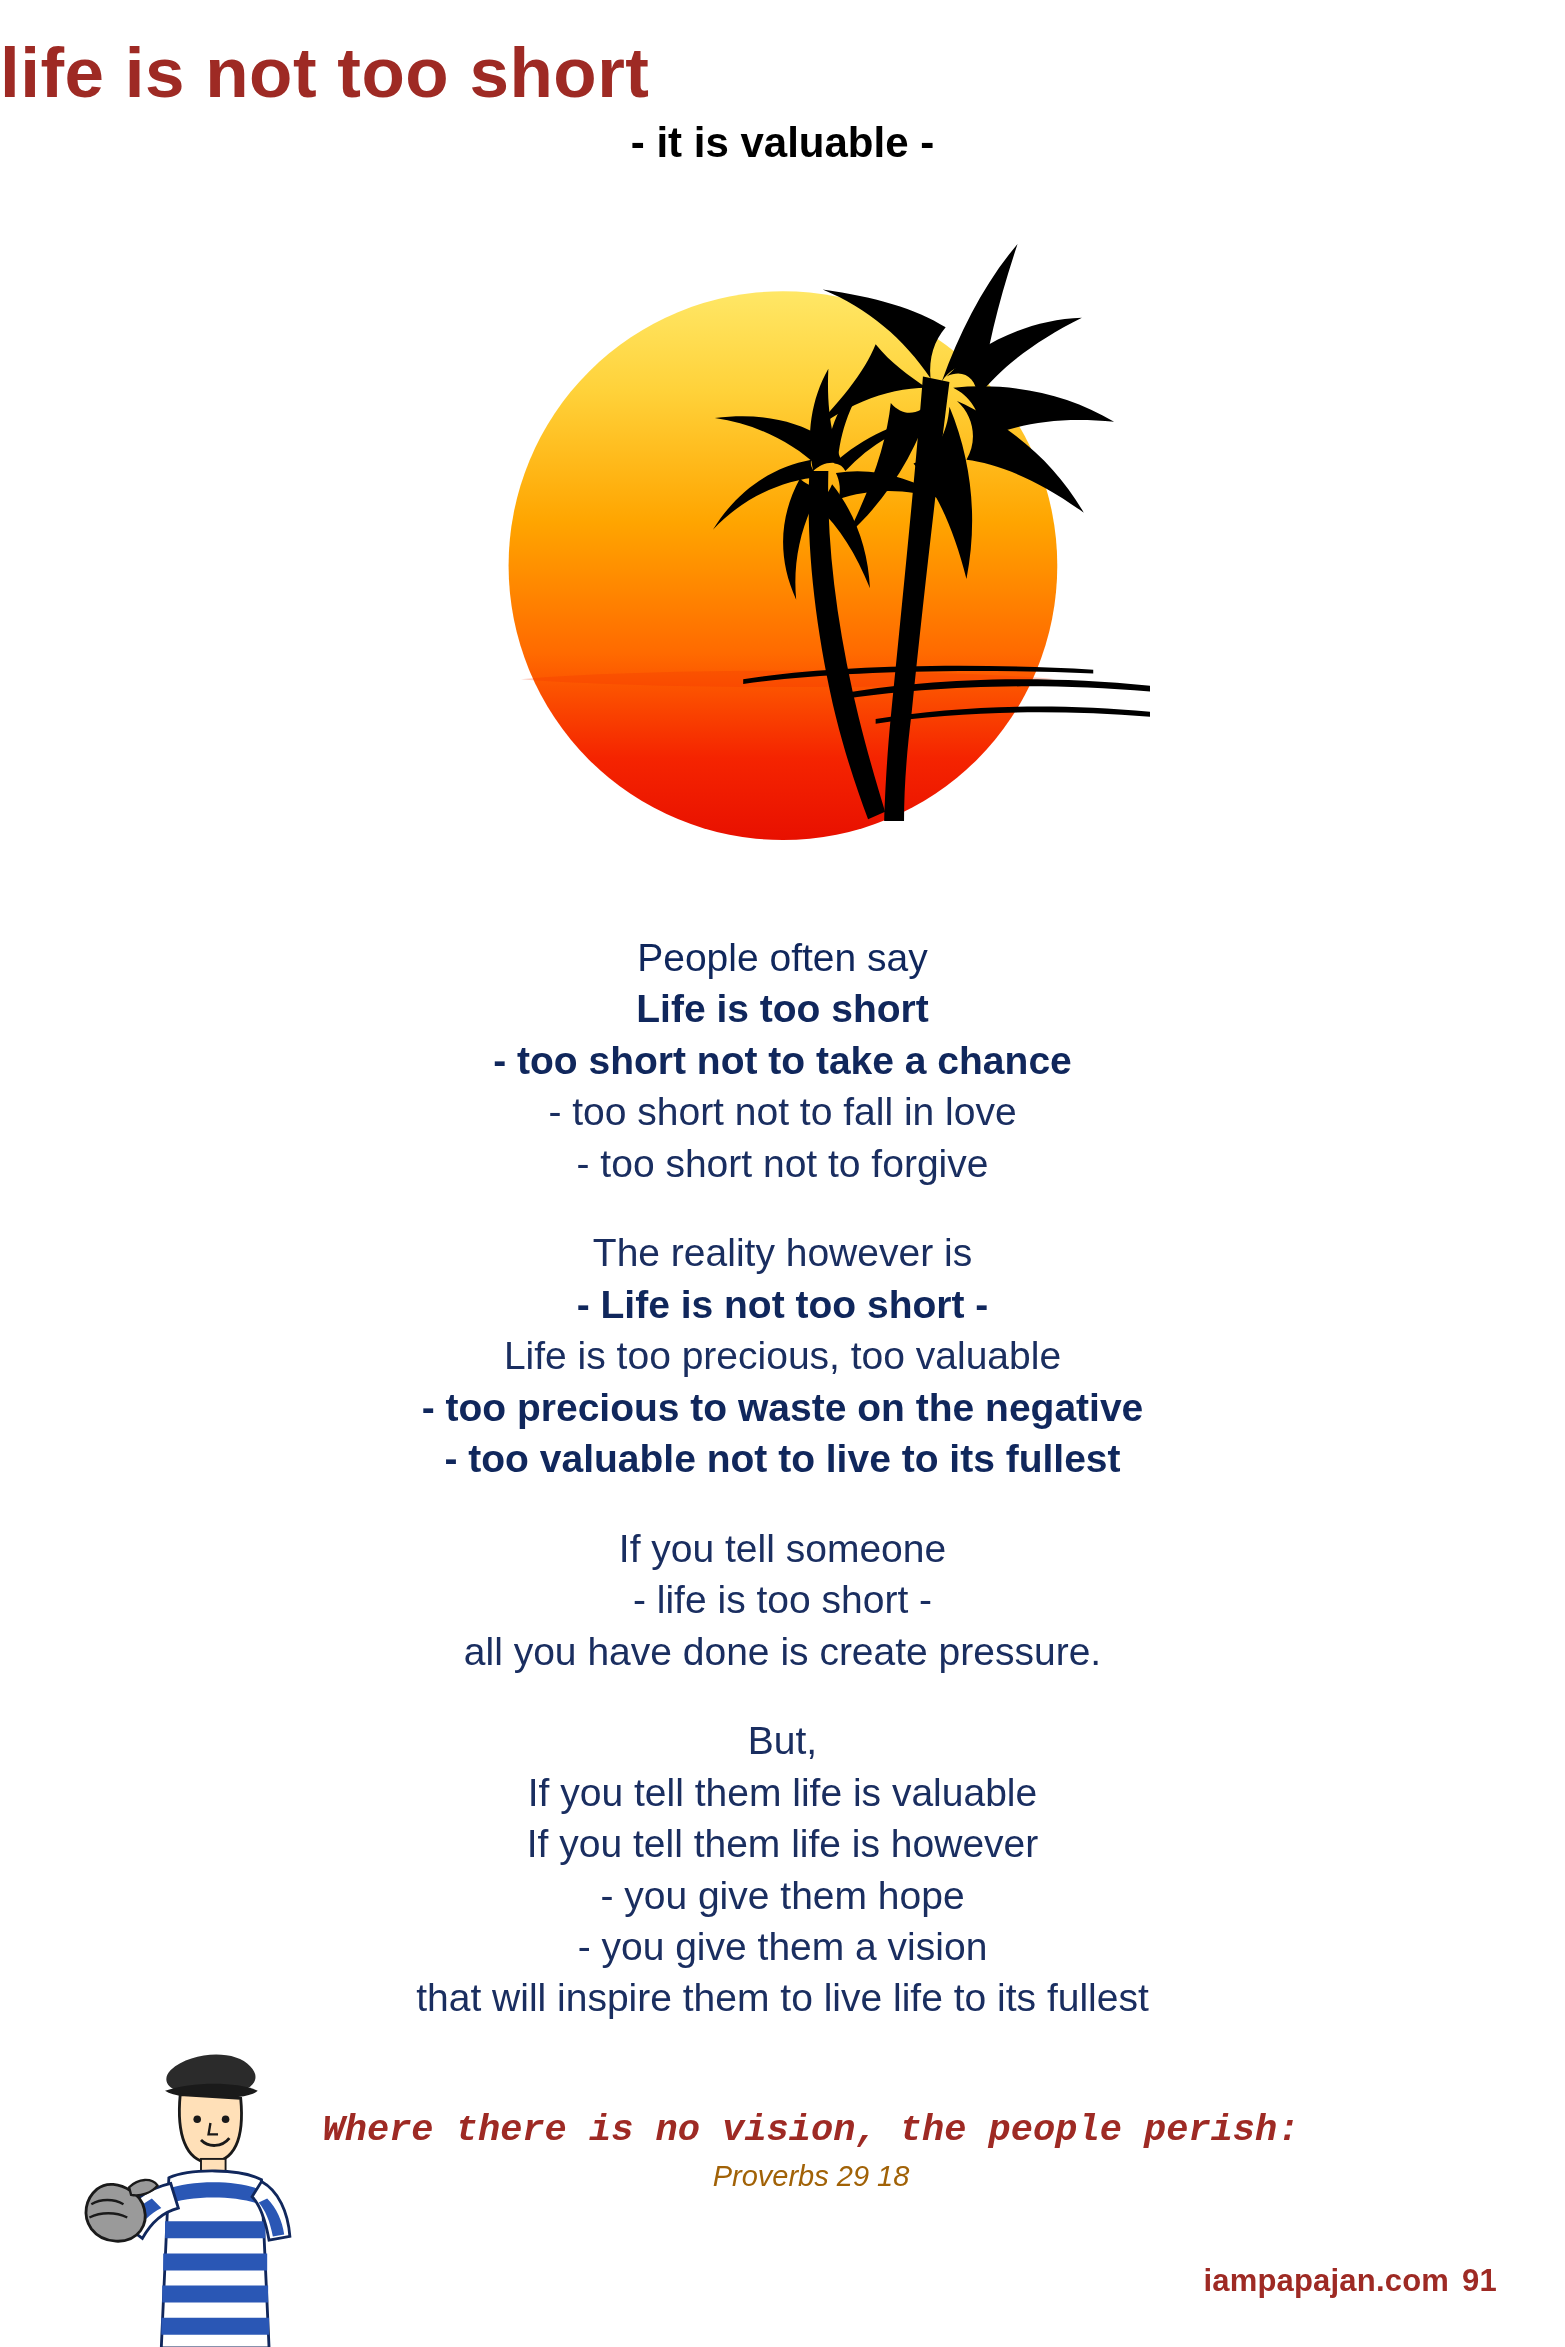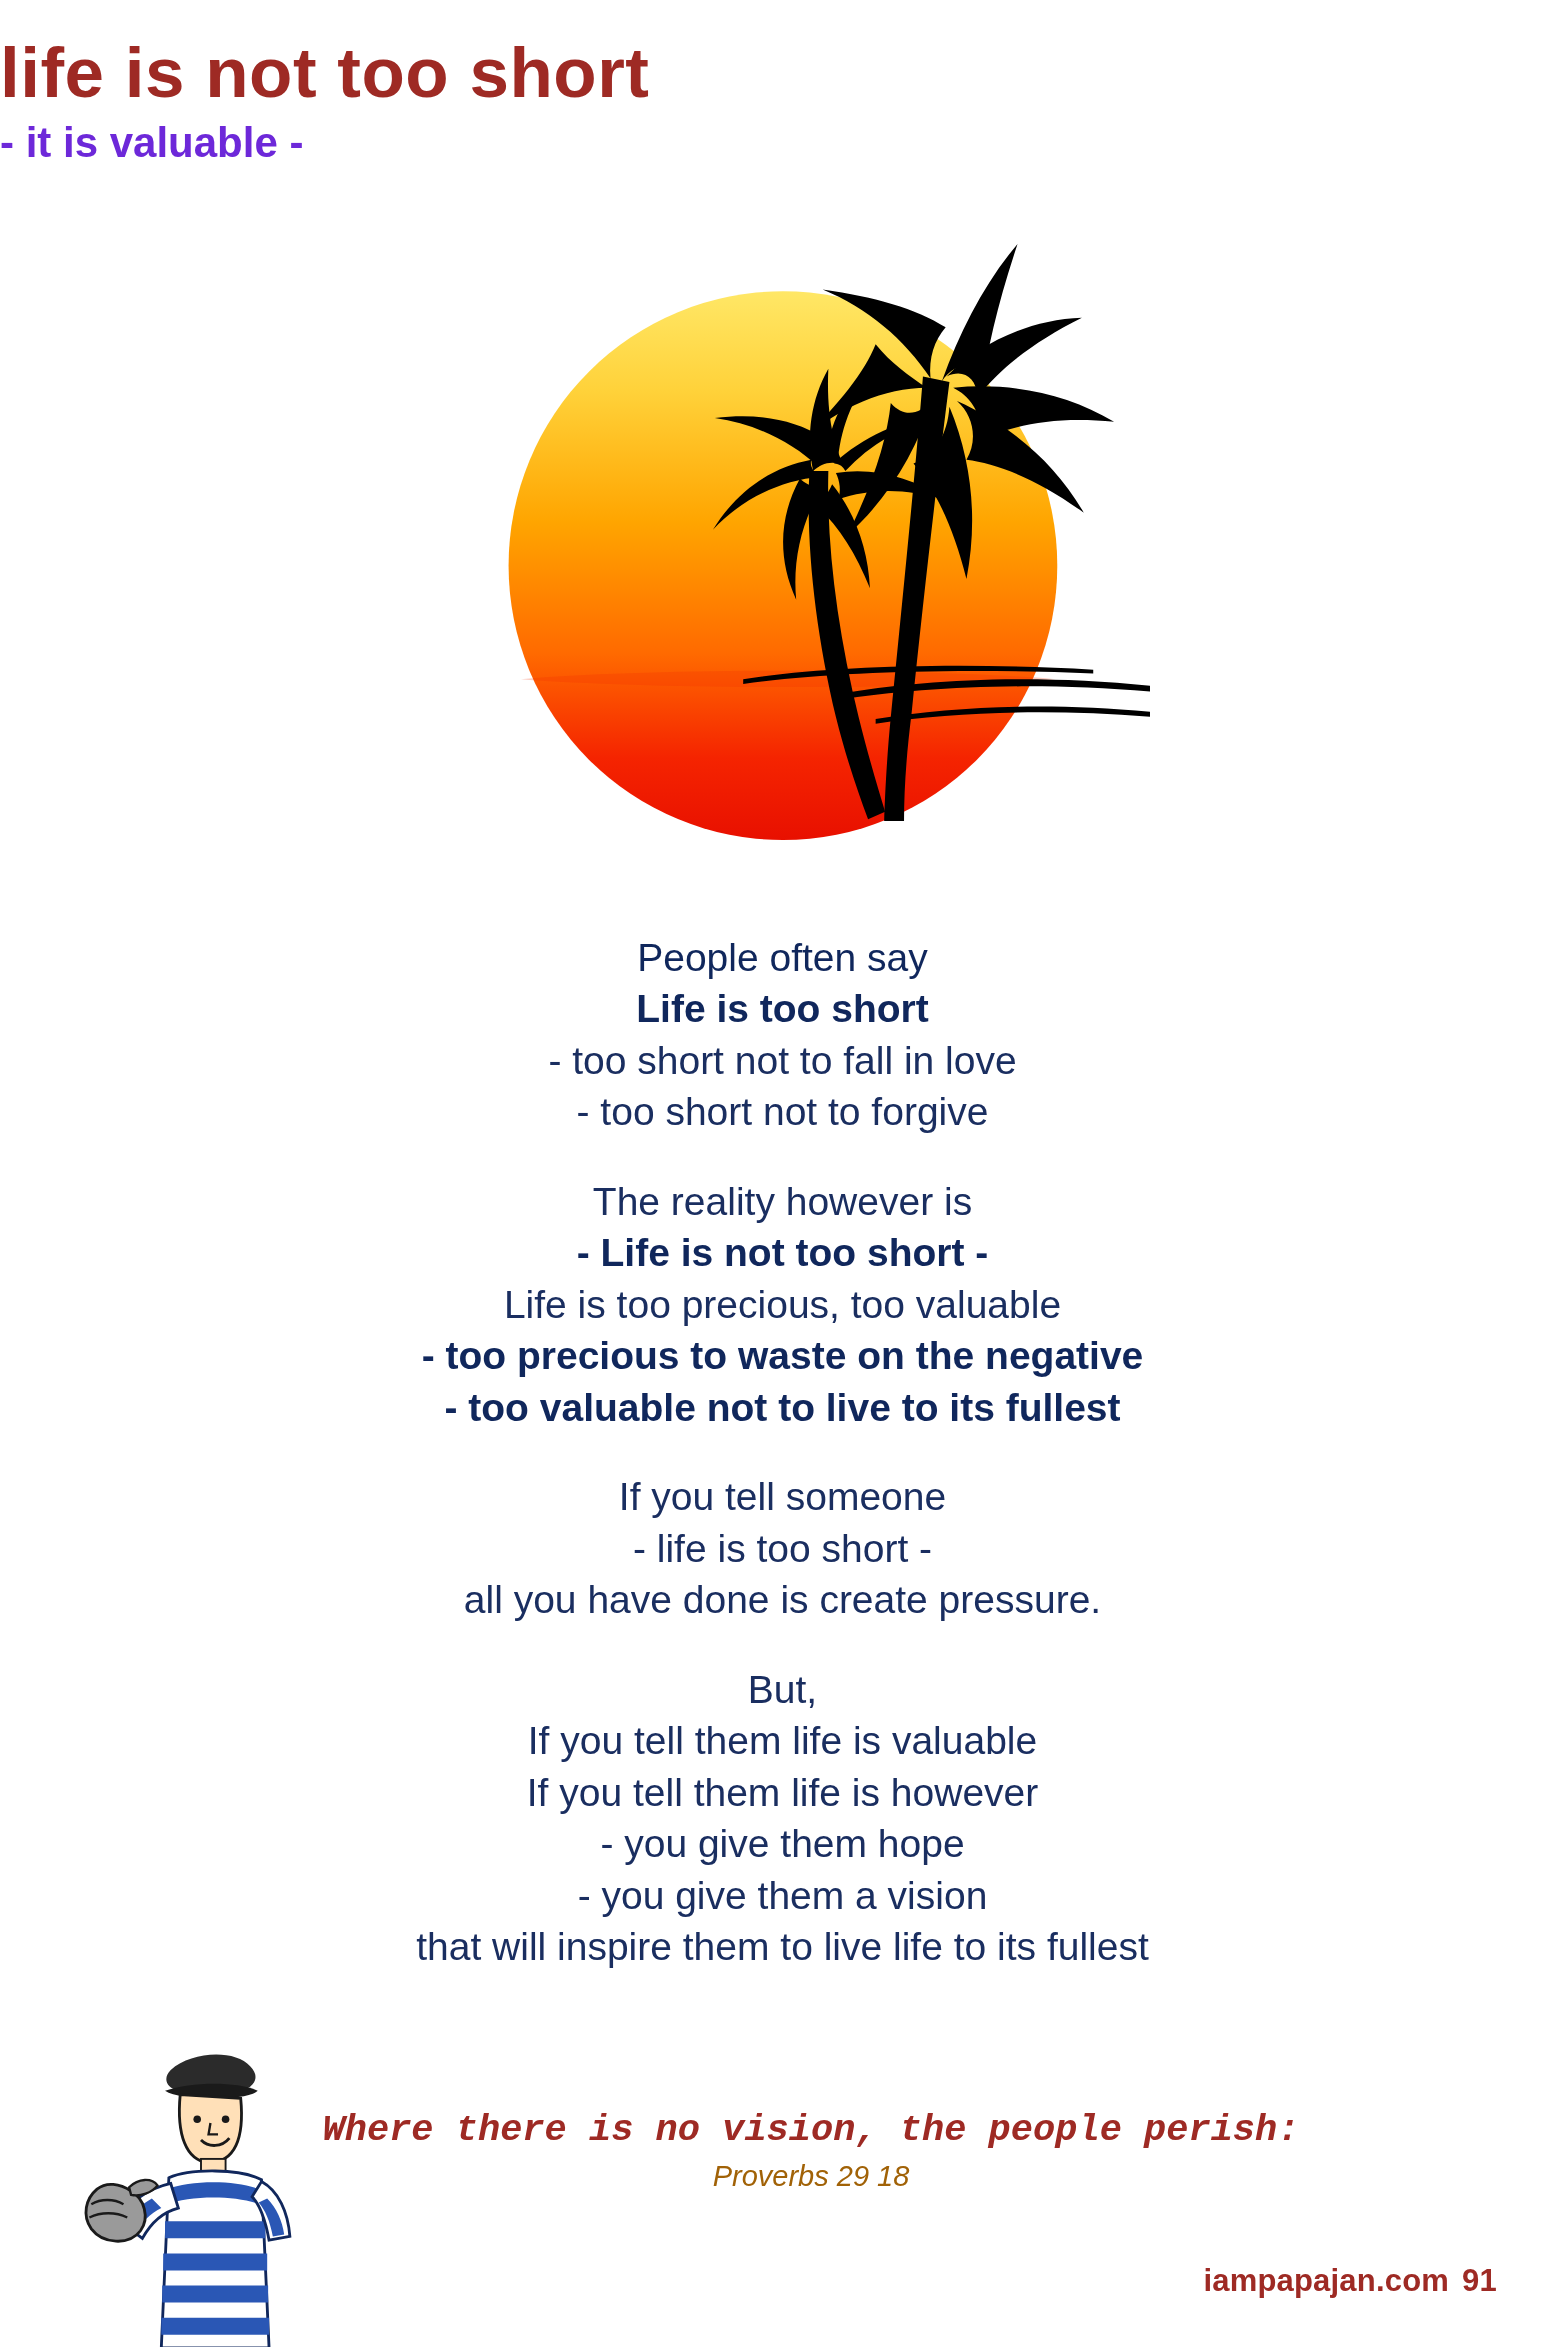--- a/index.html
+++ b/index.html
@@ -32,23 +32,24 @@
     font-weight: bold;
     color: #9e2a24;
     letter-spacing: 0.5px;
     line-height: 1.05;
   }
   .title-sub {
     position: absolute;
     top: 121px;
     left: 0;
     width: 1565px;
+    text-align: center;
     font-size: 42px;
     font-weight: bold;
-    color: #6d28d9;
+    color: #000000;
     line-height: 1.05;
   }
 
   
   .artwork {
     position: absolute;
     top: 187px;
     left: 431px;
     width: 719px;
     height: 710px;
@@ -177,20 +178,21 @@
         <path d="M426 292 C 456 264, 496 246, 540 240 C 498 252, 464 272, 438 300 C 436 296, 432 292, 426 292 Z"></path>
         <path d="M418 288 C 420 250, 438 216, 468 192 C 444 226, 432 258, 430 292 C 426 288, 422 286, 418 288 Z"></path>
       </g>
     </svg>
   </div>
 
   <div class="poem">
     <div class="stanza">
       <div class="line bold" style="font-weight:normal">People often say</div>
       <div class="line bold">Life is too short</div>
+      <div class="line bold">- too short not to take a chance</div>
       <div class="line">- too short not to fall in love</div>
       <div class="line">- too short not to forgive</div>
     </div>
 
     <div class="stanza">
       <div class="line">The reality however is</div>
       <div class="line bold">- Life is not too short -</div>
       <div class="line">Life is too precious, too valuable</div>
       <div class="line bold">- too precious to waste on the negative</div>
       <div class="line bold">- too valuable not to live to its fullest</div>

